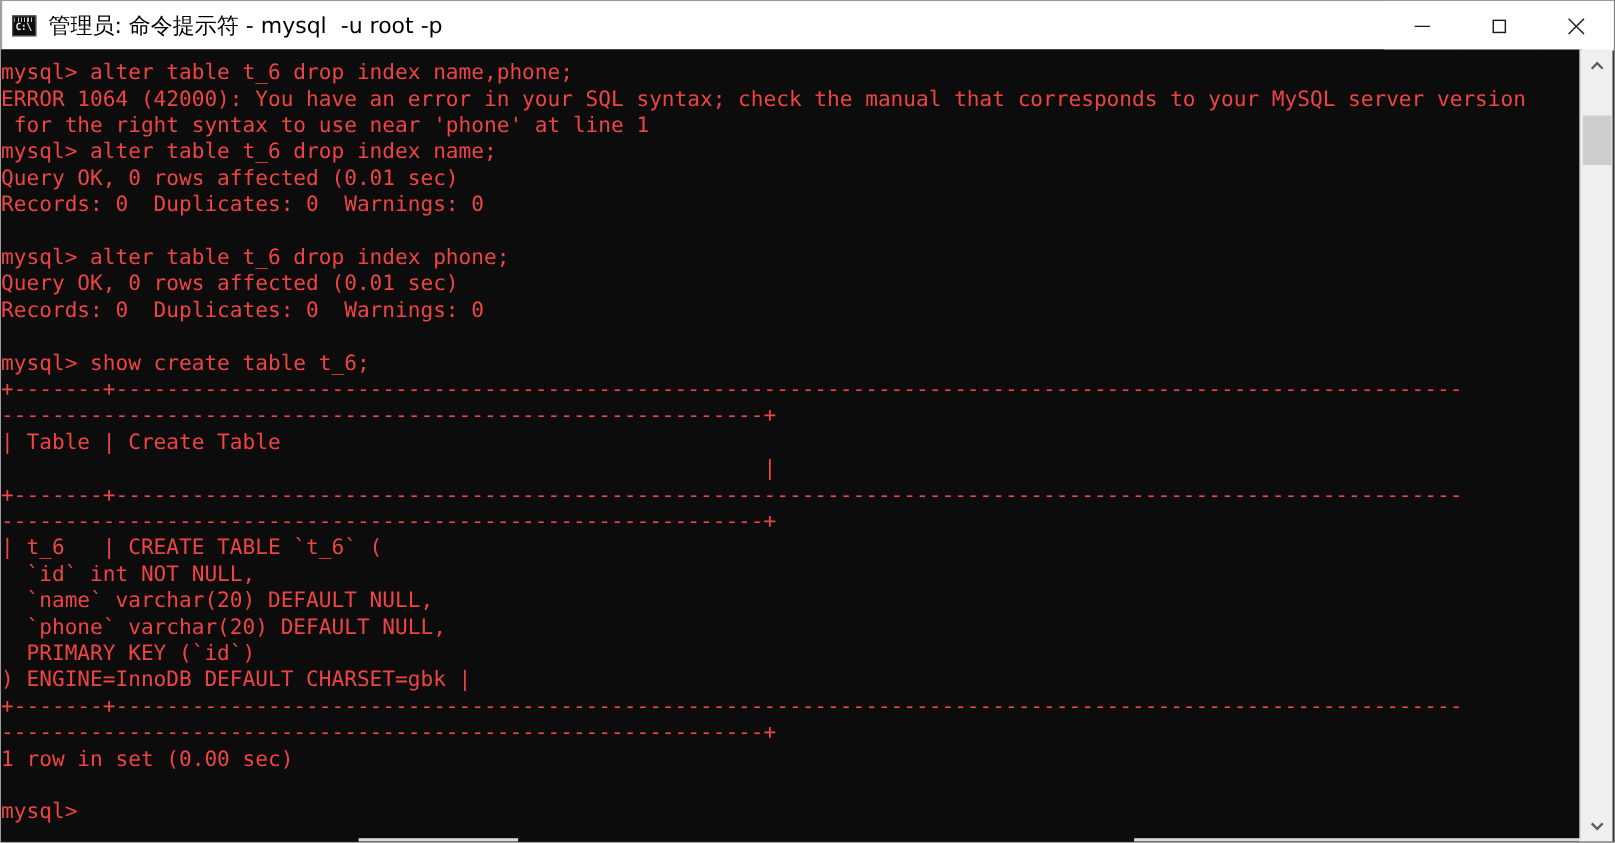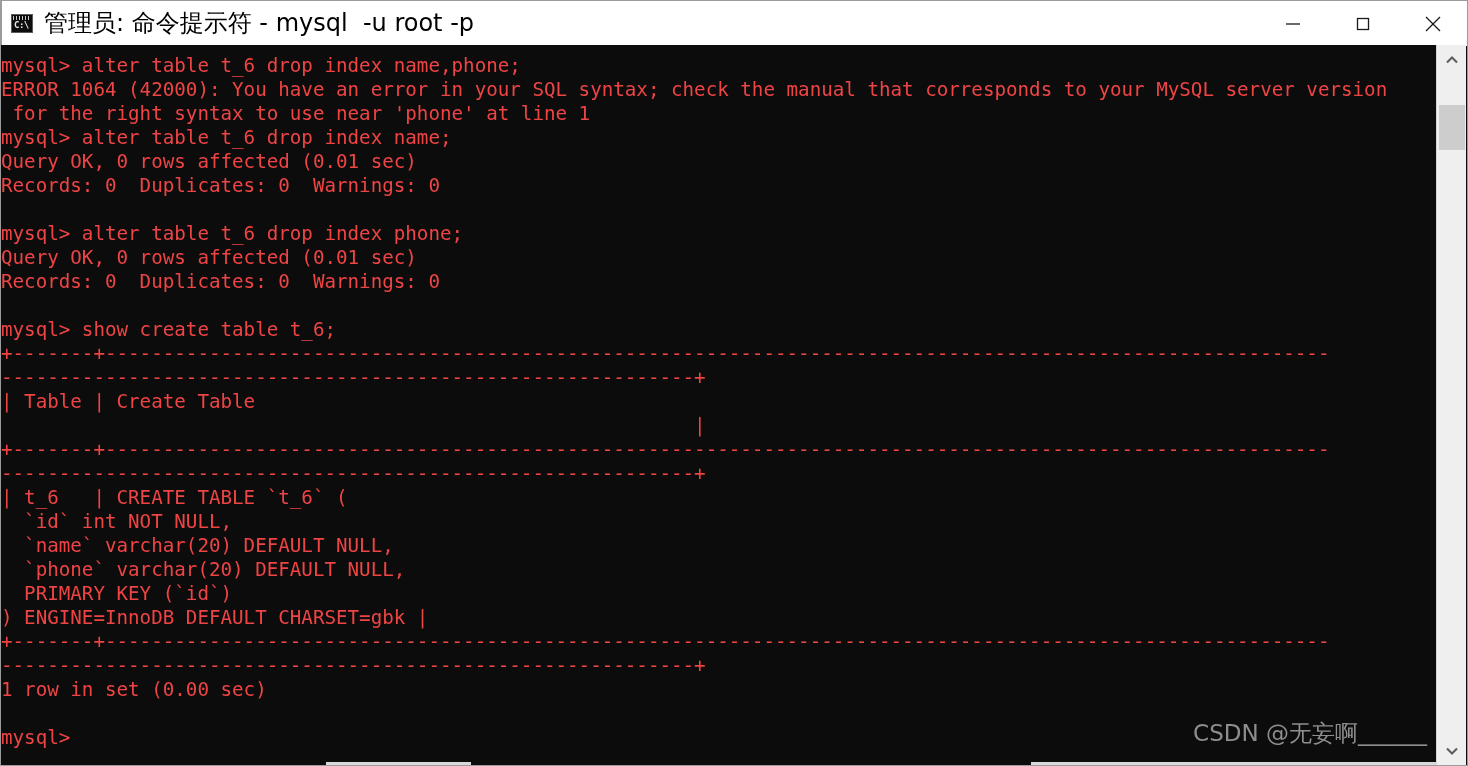--- a/index.html
+++ b/index.html
@@ -44,21 +44,21 @@
   #cmd-icon .txt {
     position: absolute; top: 5px; left: 2px;
     font-family: "DejaVu Sans Mono", monospace;
     font-size: 9px; line-height: 11px;
     color: #e8e8e8;
     letter-spacing: -0.5px;
     font-weight: bold;
   }
   #title-text {
     margin-left: 11px;
-    font-size: 24px;
+    font-size: 20px;
     color: #000000;
     white-space: pre;
     font-family: "DejaVu Sans", "Liberation Sans", sans-serif;
   }
   #winbtns { position: absolute; right: 0; top: 0; height: 45px; display: flex; }
   .winbtn {
     width: 70px; height: 45px;
     display: flex; align-items: center; justify-content: center;
     background: #ffffff;
   }
@@ -183,21 +183,20 @@
 ------------------------------------------------------------+
 1 row in set (0.00 sec)
 
 mysql&gt;</div>
     <div id="hscroll">
       <div class="seg" style="left:325px;width:145px;"></div>
       <div class="seg" style="left:1030px;width:407px;"></div>
     </div>
   </div>
 
-  <div id="watermark">CSDN @无妄啊______</div>
 
   <div id="vscroll">
     <div class="sb-arrow" id="sb-up">
       <svg width="14" height="10" viewBox="0 0 14 10">
         <polyline points="2,7.5 7,2.5 12,7.5" fill="none" stroke="#5d5d5d" stroke-width="2.1"></polyline>
       </svg>
     </div>
     <div id="sb-thumb"></div>
     <div class="sb-arrow" id="sb-down">
       <svg width="14" height="10" viewBox="0 0 14 10">

